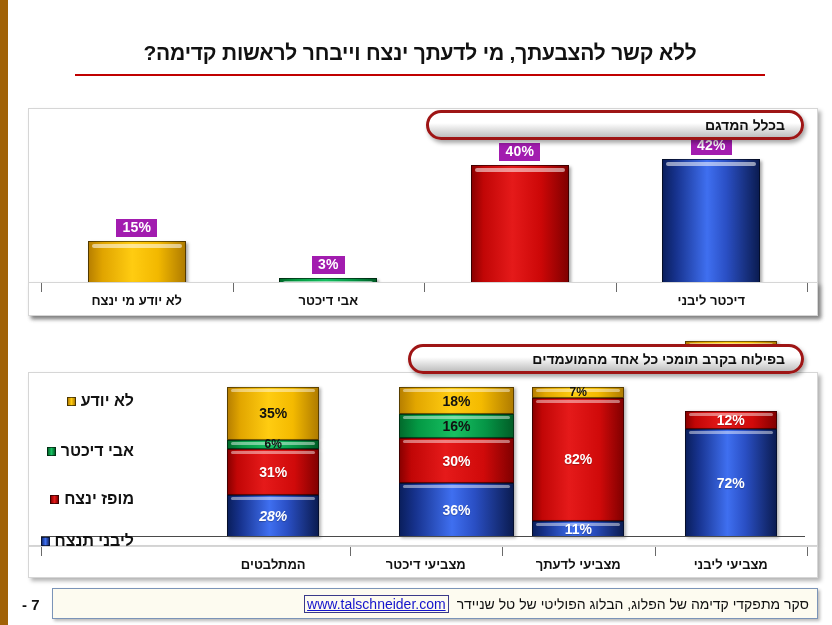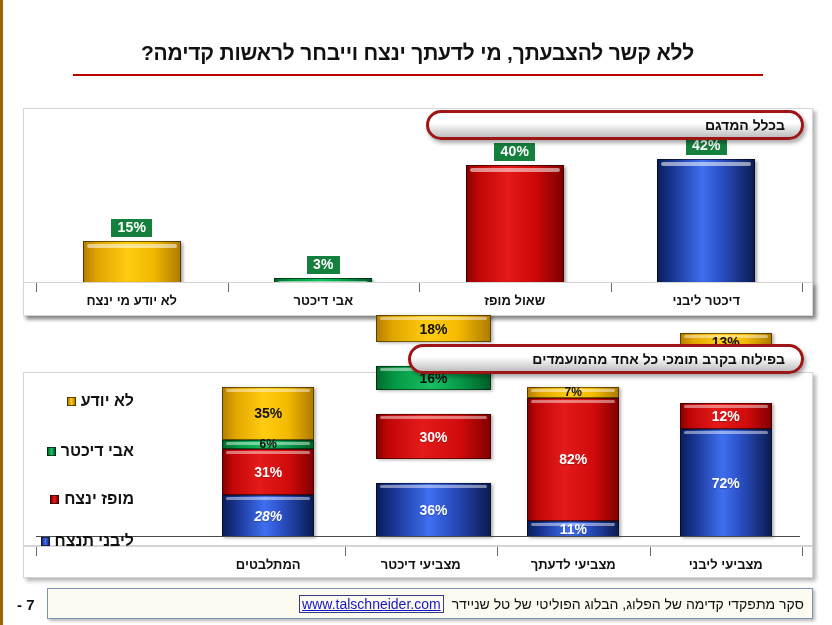--- a/index.html
+++ b/index.html
@@ -7,21 +7,21 @@
     margin: 0; padding: 0;
     width: 832px; height: 625px;
     background: #ffffff;
     font-family: "Liberation Sans", "DejaVu Sans", sans-serif;
     overflow: hidden;
   }
   #slide {
     position: relative;
     width: 832px; height: 625px;
     background: #ffffff;
-    border-left: 3px solid #a16207;
+    border-left: 8px solid #a16207;
     overflow: hidden;
   }
 
   
   .title-wrap {
     position: absolute;
     top: 40px; left: 0; right: 0;
     text-align: center;
   }
   .title-text {
@@ -108,21 +108,21 @@
   }
   .bar.blue  { background: linear-gradient(to right,#0a1f5e 0%,#17338f 14%,#3f6ff0 46%,#2a4fc4 66%,#0b1c52 100%); }
   .bar.red   { background: linear-gradient(to right,#8b0000 0%,#c10606 12%,#e51a1a 42%,#cc0707 72%,#800000 100%); }
   .bar.green { background: linear-gradient(to right,#026b2c 0%,#039940 16%,#17c062 48%,#049544 76%,#015e27 100%); }
   .bar.gold  { background: linear-gradient(to right,#b88000 0%,#e0a400 14%,#ffcc11 45%,#f2b800 72%,#b07c00 100%); }
 
   .value-tag {
     font-size: 14px;
     font-weight: bold;
     color: #ffffff;
-    background: #15803d;
+    background: #a21caf;
     padding: 1px 6px 2px;
     margin-bottom: 4px;
     line-height: 1.1;
     letter-spacing: 0.2px;
   }
 
   
   .cat-strip { position: absolute; inset: 0; }
   .cat-tick {
     position: absolute;
@@ -292,57 +292,56 @@
 
   <div class="banner" id="banner1" style="right:28px; top:110px; width:378px;">
     <span class="banner-text">בכלל המדגם</span>
   </div>
 
   <div class="panel" id="chart1-cats">
     <div class="cat-strip" id="cats1">
         <div class="cat-tick" style="left: 778px;"></div>
         <div class="cat-label" style="left: 586.5px; width: 191.5px;">דיכטר ליבני</div>
         <div class="cat-tick" style="left: 586.5px;"></div>
-        <div class="cat-label" style="left: 395px; width: 191.5px;">שאול מופז</div>
         <div class="cat-tick" style="left: 395px;"></div>
         <div class="cat-label" style="left: 203.5px; width: 191.5px;">אבי דיכטר</div>
         <div class="cat-tick" style="left: 203.5px;"></div>
         <div class="cat-label" style="left: 12px; width: 191.5px;">לא יודע מי ינצח</div>
         <div class="cat-tick" style="left: 12px;"></div>
       </div>
   </div>
 
   <div class="panel" id="chart2">
     <div class="plot1" id="plot2" style="top:6px; height:158px;">
         <div class="stack-group" style="left: 643.75px; width: 92px;">
           <div class="seg gold" style="height: 19.5px;">
             <span class="seg-label dark">13%</span>
           </div>
           <div class="seg green" style="height: 6px;">
             <span class="seg-label dark small">3%</span>
           </div>
-          <div class="seg red" style="height: 26px; margin-top: 45px;">
+          <div class="seg red" style="height: 18px; margin-top: 45px;">
             <span class="seg-label light">12%</span>
           </div>
           <div class="seg blue" style="height: 108px;">
             <span class="seg-label light">72%</span>
           </div>
         </div>
         <div class="stack-group" style="left: 491.25px; width: 92px;">
           <div class="seg gold" style="height: 10.5px;">
             <span class="seg-label dark small">7%</span>
           </div>
           <div class="seg red" style="height: 123px;">
             <span class="seg-label light">82%</span>
           </div>
           <div class="seg blue" style="height: 16.5px;">
             <span class="seg-label light">11%</span>
           </div>
         </div>
-        <div class="stack-group" style="left: 340px; width: 115px; gap: 24px;">
+        <div class="stack-group" style="left: 358px; width: 115px;">
           <div class="seg gold" style="height: 27px;">
             <span class="seg-label dark">18%</span>
           </div>
           <div class="seg green" style="height: 24px;">
             <span class="seg-label dark">16%</span>
           </div>
           <div class="seg red" style="height: 45px;">
             <span class="seg-label light">30%</span>
           </div>
           <div class="seg blue" style="height: 54px;">

